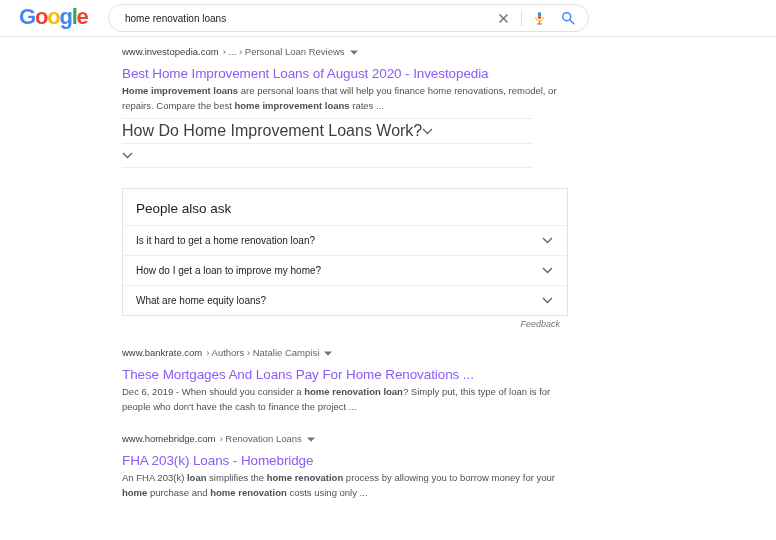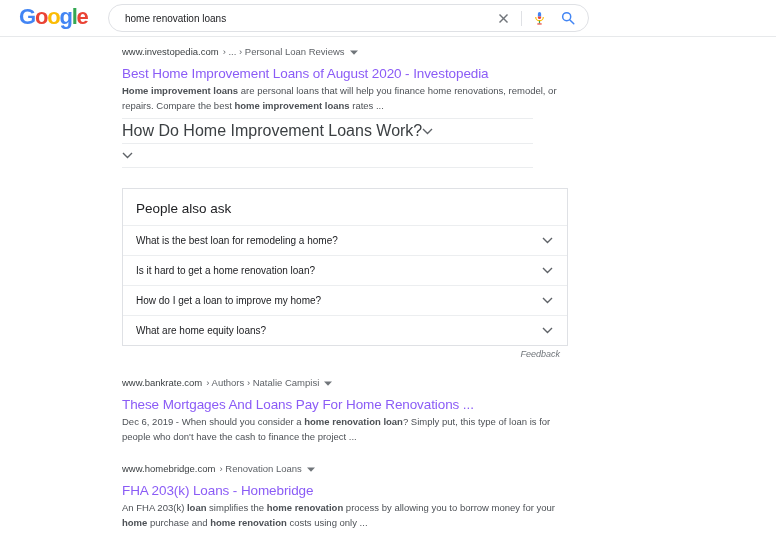--- a/index.html
+++ b/index.html
@@ -141,28 +141,20 @@
                 <polyline points="1,1 5.5,5.5 10,1" fill="none" stroke="#5f6368" stroke-width="1.4"></polyline>
               </svg>
           </span>
         </div>
       </div>
     </div>
 
     <div class="paa">
       <div class="paa-title">People also ask</div>
       <div class="paa-item">
-        <span>What is the best loan for remodeling a home?</span>
-        <span>
-          <svg width="11" height="7" viewBox="0 0 11 7">
-              <polyline points="1,1 5.5,5.5 10,1" fill="none" stroke="#5f6368" stroke-width="1.4"></polyline>
-            </svg>
-        </span>
-      </div>
-      <div class="paa-item">
         <span>Is it hard to get a home renovation loan?</span>
         <span>
           <svg width="11" height="7" viewBox="0 0 11 7">
               <polyline points="1,1 5.5,5.5 10,1" fill="none" stroke="#5f6368" stroke-width="1.4"></polyline>
             </svg>
         </span>
       </div>
       <div class="paa-item">
         <span>How do I get a loan to improve my home?</span>
         <span>

